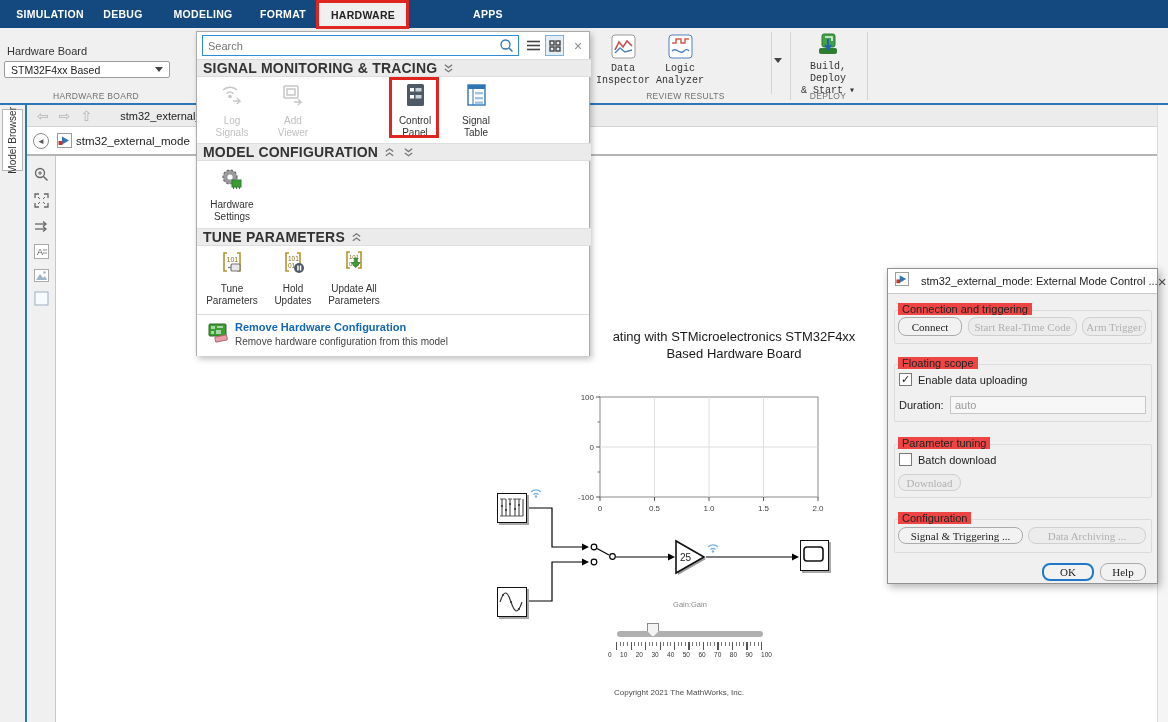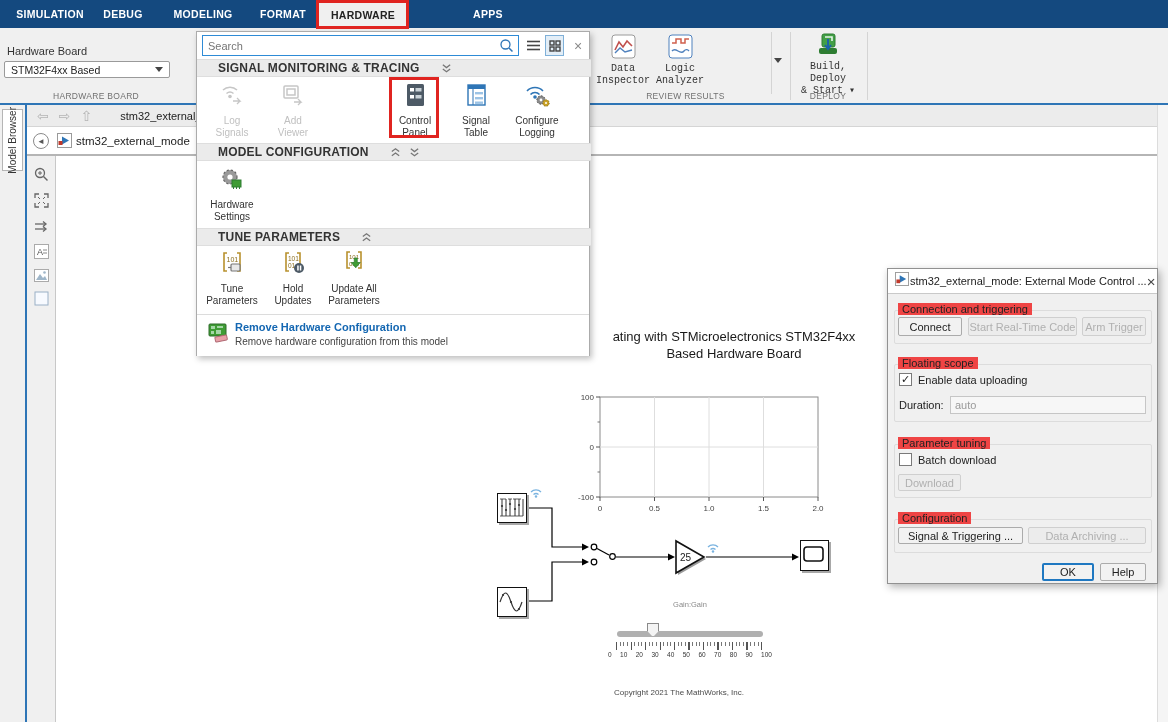--- a/index.html
+++ b/index.html
@@ -67,40 +67,40 @@
   .search-box { position:absolute; left:5px; top:3px; width:317px; height:21px; border:1px solid #2e8bd6; background:#fff;
     display:flex; align-items:center; }
   .search-box input { border:none; outline:none; flex:1; font-size:11px; padding:0 5px; color:#333; font-family:inherit; }
   .view-btn { position:absolute; top:3px; width:19px; height:21px; display:flex; align-items:center; justify-content:center;
     border:1px solid transparent; }
   .view-btn.selected { border:1px solid #7fb0d8; background:#e3eef7; }
   .panel-x { position:absolute; top:3px; left:373px; width:16px; height:21px; font-size:14px; color:#8a8a8a;
     display:flex; align-items:center; justify-content:center; }
   .sec-header { position:absolute; left:0; width:394px; height:18px; background:#ebebeb; border-top:1px solid #dedede;
     border-bottom:1px solid #dedede; display:flex; align-items:center; }
-  .sec-header span { font-size:12px; font-weight:bold; color:#333; margin-left:21px; letter-spacing:.2px; }
+  .sec-header span { font-size:14px; font-weight:bold; color:#333; margin-left:6px; letter-spacing:.2px; }
   .sec-chev { margin-left:auto; margin-right:6px; display:flex; gap:8px; }
   .gal-item { position:absolute; width:60px; display:flex; flex-direction:column; align-items:center; text-align:center; }
   .gal-item .lbl { font-size:10px; line-height:12px; color:#333; margin-top:3px; }
   .gal-item.disabled .lbl { color:#c0c0c0; }
   .panel-footer { position:absolute; left:0; top:282px; width:392px; height:42px; background:#fff; border-top:1px solid #dcdcdc; }
   .pf-link { position:absolute; left:38px; top:6px; font-size:11px; font-weight:bold; color:#1467b2; }
   .pf-desc { position:absolute; left:38px; top:21px; font-size:10px; color:#444; }
 
   
   .dialog { left:887px; top:268px; width:271px; height:316px; background:#f0f0f0; border:1px solid #919191;
     box-shadow:2px 3px 8px rgba(0,0,0,.3); z-index:30; }
   .dlg-title { position:absolute; left:0; top:0; width:269px; height:25px; background:#fff; border-bottom:1px solid #c9c9c9;
     display:flex; align-items:center; }
-  .dlg-title .t { font-size:11px; color:#222; margin-left:1px; white-space:nowrap; }
+  .dlg-title .t { font-size:11px; color:#222; margin-left:12px; white-space:nowrap; }
   .dlg-x { margin-left:auto; margin-right:8px; font-size:15px; color:#444; line-height:1; }
   .group { position:absolute; left:6px; width:258px; border:1px solid #dcdcdc; border-radius:2px; }
   .group > .glabel { position:absolute; top:-8px; left:3px; background:#ef4444; padding:0 4px; font-size:11px; color:#222; }
-  .btn { position:absolute; background:#f2f2f2; border:1px solid #ababab; border-radius:2px; font-size:11px; color:#222;
-    display:flex; align-items:center; justify-content:center; font-family:Liberation Sans, sans-serif; }
+  .btn { position:absolute; background:#f2f2f2; border:1px solid #ababab; border-radius:8px; font-size:11px; color:#222;
+    display:flex; align-items:center; justify-content:center; font-family:Liberation Serif, serif; }
   .btn.disabled { background:#ececec; border-color:#cfcfcf; color:#b0b0b0; }
   .btn.primary { border:2px solid #1f78c1; }
   .cb { position:absolute; width:13px; height:13px; background:#fff; border:1px solid #7a7a7a; font-size:11px; line-height:11px;
     color:#222; text-align:center; }
   .cb-label { position:absolute; font-size:11px; color:#222; }
   .dlg-input { position:absolute; background:#f7f7f7; border:1px solid #c6c6c6; font-size:11px; color:#9a9a9a;
     padding:8px 4px; font-family:inherit; }
   svg text { font-family:"Liberation Sans","DejaVu Sans",sans-serif; }
 </style>
 </head>
@@ -460,37 +460,20 @@
             <line x1="11" y1="7" x2="11" y2="23" stroke="#2e75b6"></line>
             <rect x="13" y="10" width="8" height="2.4" fill="#9cc3e5"></rect>
             <rect x="13" y="15" width="8" height="2.4" fill="#9cc3e5"></rect>
             <rect x="13" y="19.5" width="8" height="2.4" fill="#9cc3e5"></rect>
           </svg></span>
       <div class="lbl">
           <div>Signal</div>
           <div>Table</div>
         </div>
     </div>
-    <div class="gal-item" style="left:310px;top:50px">
-      <span><svg width="28" height="26" viewBox="0 0 28 26">
-            <g fill="none" stroke="#2e75b6" stroke-width="1.6">
-              <path d="M4,9 A11,11 0 0 1 20,9"></path>
-              <path d="M7.5,12.5 A6,6 0 0 1 16.5,12.5"></path>
-            </g>
-            <circle cx="12" cy="15" r="1.8" fill="#2e75b6"></circle>
-            <circle cx="18" cy="18" r="4.2" fill="#8a8a8a" stroke="#555" stroke-width="1" stroke-dasharray="1.6 1.6"></circle>
-            <circle cx="18" cy="18" r="1.4" fill="#fff"></circle>
-            <circle cx="23" cy="21" r="3.2" fill="#c9a227" stroke="#8a6d1d" stroke-width="1" stroke-dasharray="1.4 1.4"></circle>
-            <circle cx="23" cy="21" r="1" fill="#fff"></circle>
-          </svg></span>
-      <div class="lbl">
-          <div>Configure</div>
-          <div>Logging</div>
-        </div>
-    </div>
     <div class="red-box" style="left:192px;top:45px;width:50px;height:61px"></div>
 
     <div class="sec-header" style="top:111px">
       <span>MODEL CONFIGURATION</span>
       <span class="sec-chev">
         <svg width="11" height="11" viewBox="0 0 12 12">
             <g fill="none" stroke="#777" stroke-width="1.4">
               <path d="M2,5 L6,2 L10,5"></path>
               <path d="M2,9.5 L6,6.5 L10,9.5"></path>
             </g>

